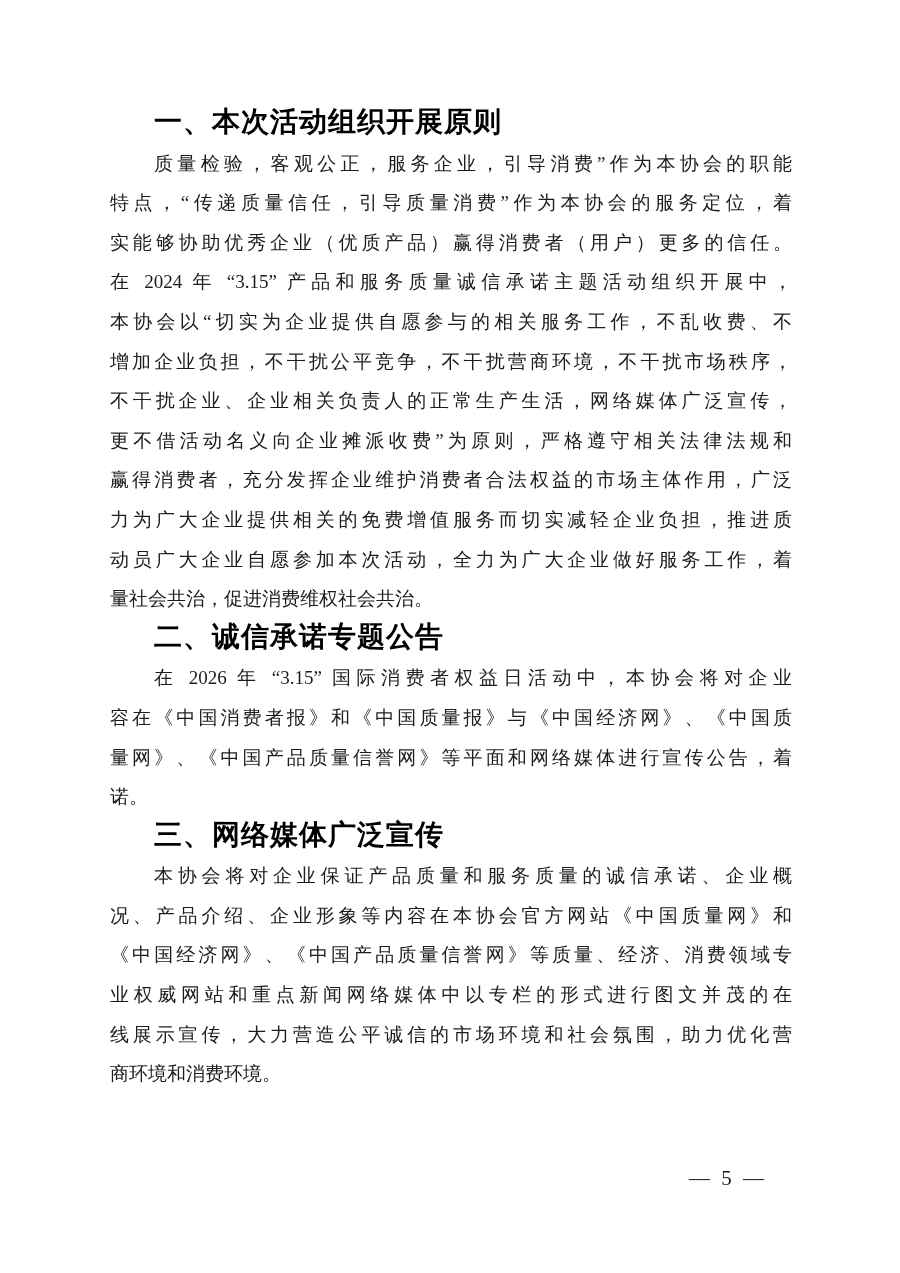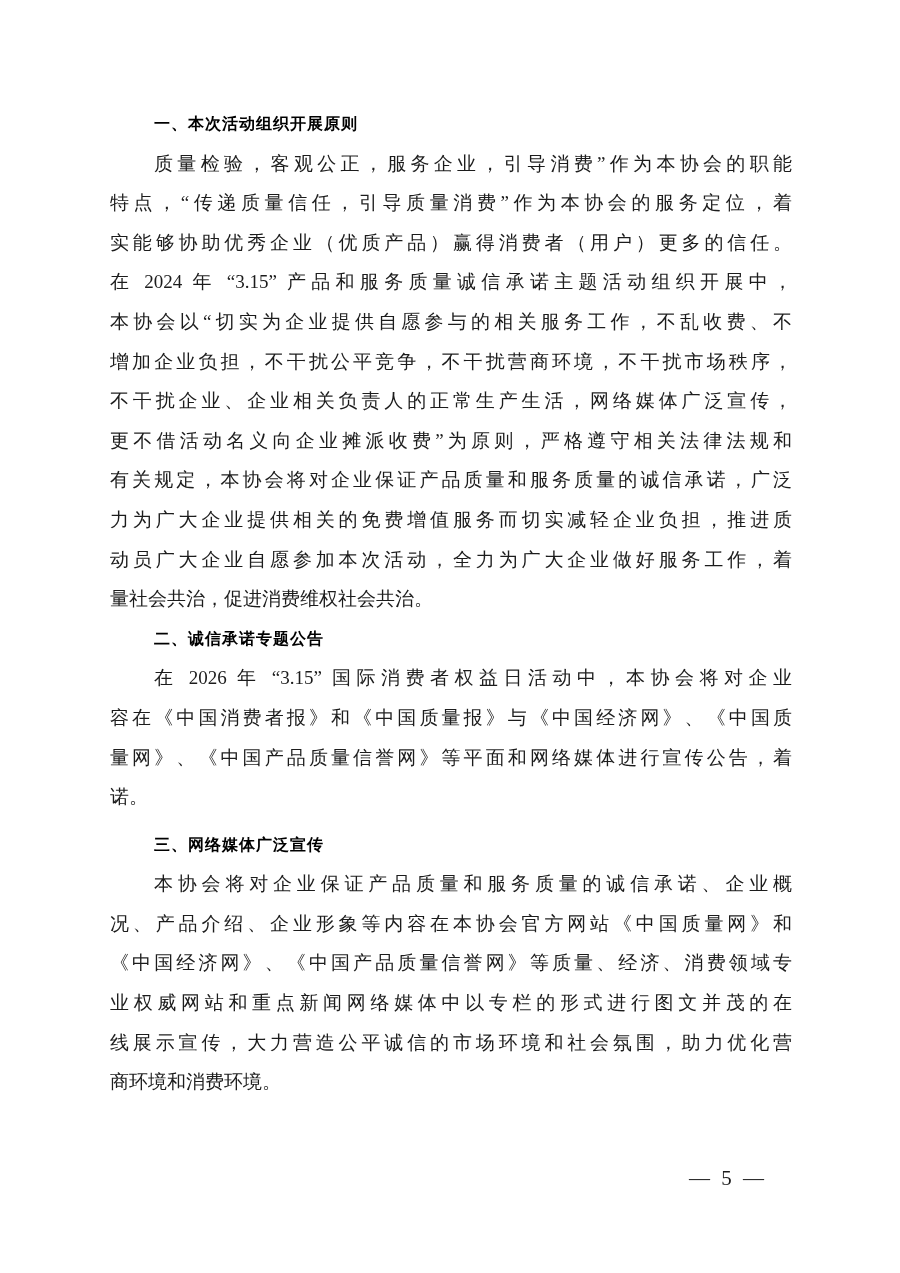--- a/index.html
+++ b/index.html
@@ -33,31 +33,30 @@
     white-space: nowrap;
   }
   .line.indent {
     padding-left: 44px;
   }
   .line.last {
     text-align: left;
     text-align-last: left;
   }
   .heading {
-    font-family: Liberation Sans, sans-serif;
+    font-family: Liberation Mono, monospace;
     font-weight: 700;
-    font-size: 16px;
+    font-size: 28px;
     line-height: 39.6px;
     height: 39.6px;
     color: #000000;
     padding-left: 44px;
     letter-spacing: 1px;
   }
   .heading.gap-before {
-    margin-top: 8px;
   }
   .page-number {
     position: absolute;
     top: 1163px;
     right: 133px;
     font-family: "Liberation Serif", "DejaVu Serif", serif;
     font-size: 21px;
     line-height: 30px;
     color: #1c1c1c;
     letter-spacing: 3px;
@@ -71,21 +70,21 @@
 
     <div class="heading">一、本次活动组织开展原则</div>
     <div class="line indent">质量检验，客观公正，服务企业，引导消费”作为本协会的职能</div>
     <div class="line">特点，“传递质量信任，引导质量消费”作为本协会的服务定位，着</div>
     <div class="line">实能够协助优秀企业（优质产品）赢得消费者（用户）更多的信任。</div>
     <div class="line">在 2024 年 “3.15” 产品和服务质量诚信承诺主题活动组织开展中，</div>
     <div class="line">本协会以“切实为企业提供自愿参与的相关服务工作，不乱收费、不</div>
     <div class="line">增加企业负担，不干扰公平竞争，不干扰营商环境，不干扰市场秩序，</div>
     <div class="line">不干扰企业、企业相关负责人的正常生产生活，网络媒体广泛宣传，</div>
     <div class="line">更不借活动名义向企业摊派收费”为原则，严格遵守相关法律法规和</div>
-    <div class="line">有关规定，本协会将对企业保证产品质量和服务质量的诚信承诺，广泛</div>
+    <div class="line">赢得消费者，充分发挥企业维护消费者合法权益的市场主体作用，广泛</div>
     <div class="line">力为广大企业提供相关的免费增值服务而切实减轻企业负担，推进质</div>
     <div class="line">动员广大企业自愿参加本次活动，全力为广大企业做好服务工作，着</div>
     <div class="line last">量社会共治，促进消费维权社会共治。</div>
 
     <div class="heading">二、诚信承诺专题公告</div>
     <div class="line indent">在 2026 年 “3.15” 国际消费者权益日活动中，本协会将对企业</div>
     <div class="line">容在《中国消费者报》和《中国质量报》与《中国经济网》、《中国质</div>
     <div class="line">量网》、《中国产品质量信誉网》等平面和网络媒体进行宣传公告，着</div>
     <div class="line last">诺。</div>
 

